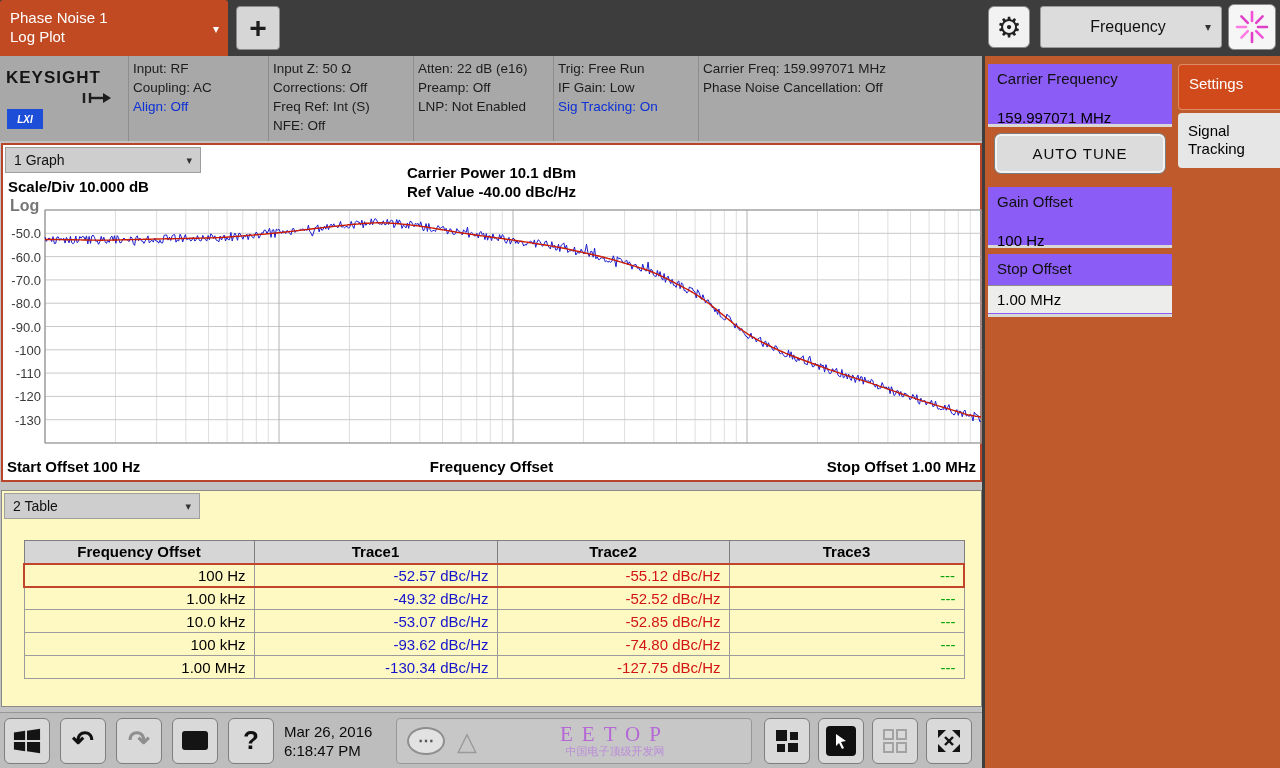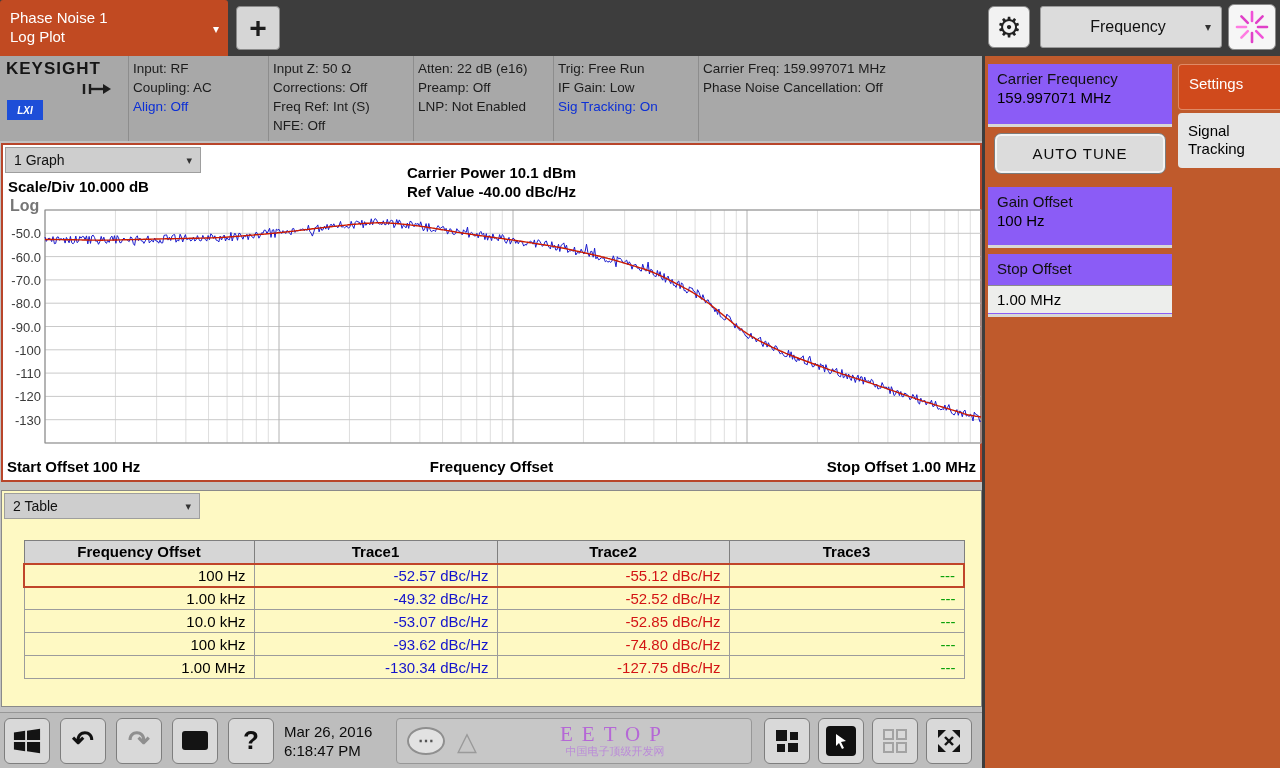--- a/index.html
+++ b/index.html
@@ -24,21 +24,21 @@
   .mode-dd .lbl{flex:1;text-align:center;}
   .mode-dd .caret{font-size:12px;color:#333;}
   .burst-btn{position:absolute;left:1228px;top:4px;width:48px;height:46px;background:#f6f6f6;
              border:1px solid #8a8a8a;border-radius:6px;display:flex;align-items:center;justify-content:center;}
 
   
   .left-region{position:absolute;left:0;top:56px;width:982px;height:712px;background:#c2c2c2;}
 
   
   .status-bar{position:absolute;left:0;top:0;width:982px;height:85px;background:#a8a8a8;}
-  .brand-block{position:absolute;left:0;top:0;width:128px;height:67px;text-decoration:underline;}
+  .brand-block{position:absolute;left:0;top:9px;width:128px;height:67px;text-decoration:underline;}
   .brand-text{position:absolute;left:6px;top:3px;font-size:17px;font-weight:bold;letter-spacing:1px;color:#151515;}
   .ks-arrow{position:absolute;right:16px;top:26px;}
   .lxi-badge{position:absolute;left:7px;top:44px;width:36px;height:20px;background:#1d4ed8;color:#fff;
              font-size:10px;font-style:italic;font-weight:bold;display:flex;align-items:center;justify-content:center;}
   .sep{position:absolute;top:0;bottom:0;width:1px;background:#8d8d8d;}
   .status-col{position:absolute;top:3px;font-size:13.5px;line-height:19px;color:#1c1c1c;white-space:nowrap;}
   .status-col .hl{color:#0c2fd6;}
 
   
   .graph-window{position:absolute;left:1px;top:87px;width:981px;height:339px;background:#fff;border:2px solid #b8452a;}
@@ -83,21 +83,21 @@
   .watermark{flex:1;text-align:center;}
   .watermark .wm1{font-family:"Liberation Serif",serif;font-size:21px;letter-spacing:9px;color:#b568d6;line-height:22px;}
   .watermark .wm2{font-size:11px;color:#bb8bd8;line-height:13px;}
   .right-cluster{margin-left:auto;display:flex;gap:8px;}
   .touch-chip{width:30px;height:30px;background:#101010;border-radius:4px;display:flex;align-items:center;justify-content:center;}
 
   
   .right-panel{position:absolute;left:985px;top:56px;width:295px;height:712px;background:#bf5a2c;}
   .ctrl-box{position:absolute;left:3px;width:184px;background:#8b5cf6;border-bottom:3px solid #d8d8d6;padding:6px 9px 8px;}
   .ctrl-box .lbl{font-size:15px;color:#101010;}
-  .ctrl-box .val{font-size:15px;color:#000;margin-top:2px;}
+  .ctrl-box .val{font-size:15px;color:#000;margin-top:22px;}
   .ctrl-box .val.editing{background:#edeeec;margin:8px -9px -8px;padding:5px 9px;border-top:1px solid #8b8b8b;}
   .autotune-btn{position:absolute;left:9px;top:77px;width:172px;height:41px;background:#dcdcdc;
                 border:1px solid #7c7c7c;border-radius:7px;box-shadow:inset 0 0 0 2px #f3f3f3;
                 font-size:15px;color:#0c0c0c;display:flex;align-items:center;justify-content:center;letter-spacing:1px;}
   .side-tab{position:absolute;left:193px;width:102px;font-size:15px;padding:10px 0 0 10px;border-radius:4px 0 0 4px;}
   .tab-settings{top:8px;height:46px;background:#d04a1c;color:#fff;border:1px solid #df8a66;border-right:none;}
   .tab-signal{top:57px;height:55px;background:#e6e6e6;color:#000;line-height:18px;padding-top:9px;width:102px;}
 </style>
 </head>
 <body>

